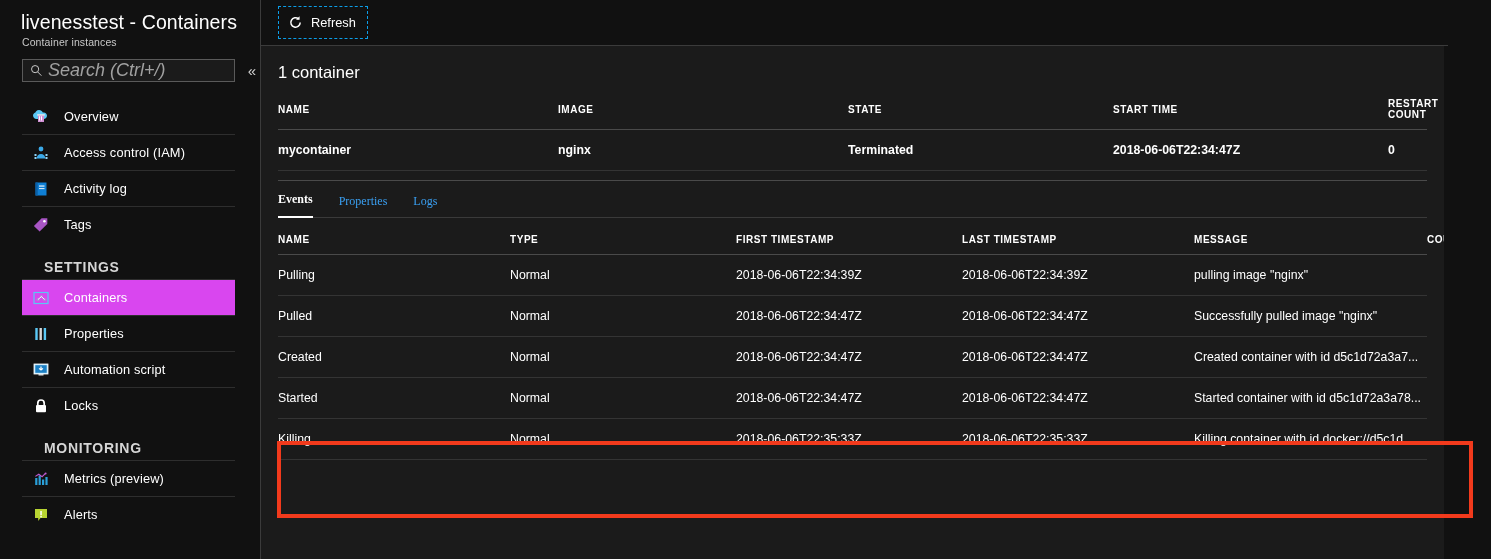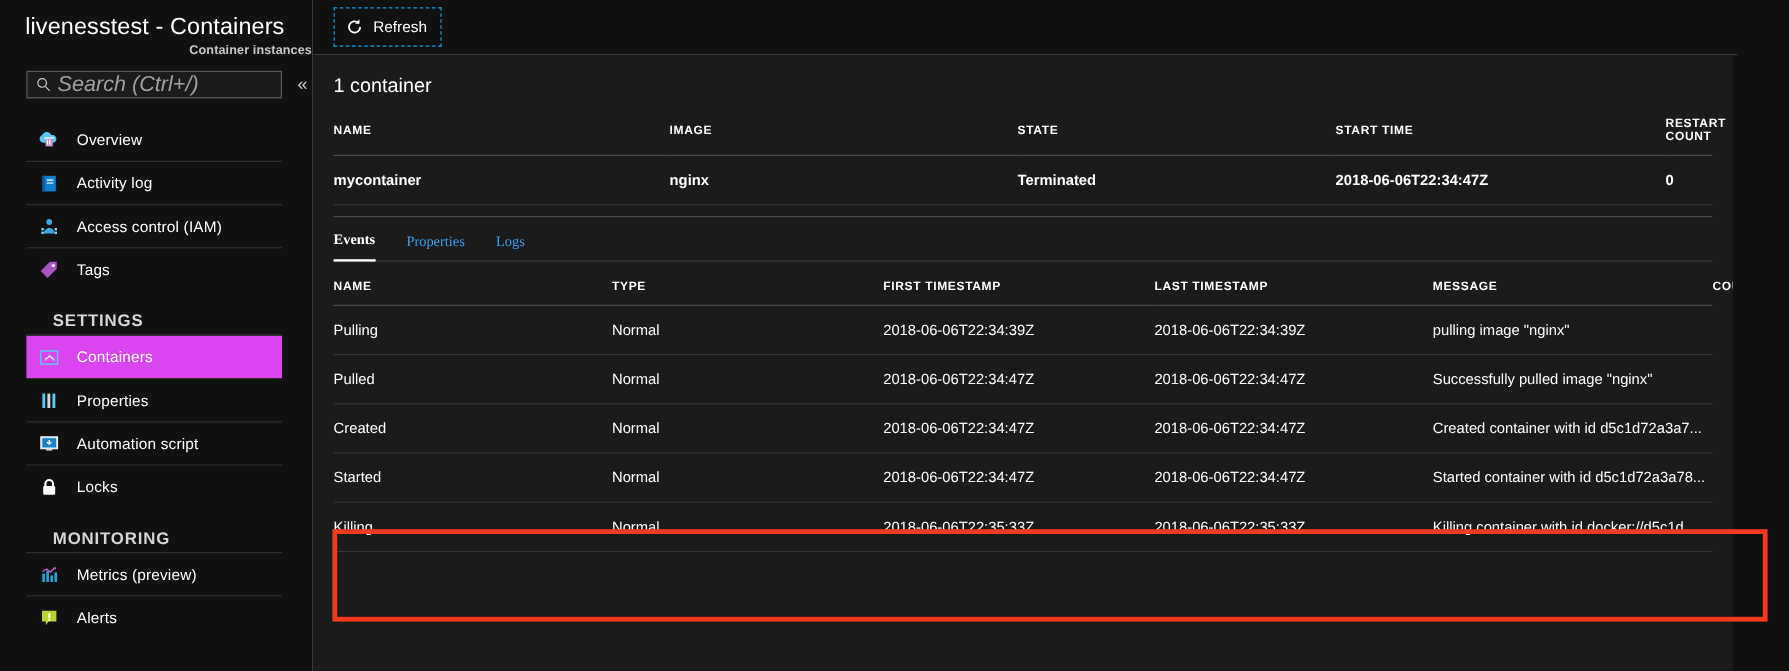--- a/index.html
+++ b/index.html
@@ -26,23 +26,22 @@
     font-size: 19.5px;
     font-weight: 400;
     color: #ffffff;
     letter-spacing: .1px;
     line-height: 26px;
   }
   .blade-subtitle {
     padding: 1px 0 0 22px;
     font-size: 10.5px;
     color: #c8c8c8;
-    font-weight: 700;
+    font-weight: 400;
     letter-spacing: .1px;
-    text-align: right;
   }
   .search-row {
     display: flex; align-items: center;
     margin-top: 11px; padding-left: 22px;
   }
   .search-box {
     position: relative;
     width: 213px; height: 23px;
     border: 1px solid #5a5a5a;
     background: #1b1b1b;
@@ -209,38 +208,38 @@
           <rect x="6" y="8" width="6" height="7" fill="#d08fd4"></rect>
           <rect x="5.2" y="7.2" width="7.6" height="1.4" fill="#e8e8e8"></rect>
           <rect x="7" y="9.3" width="1" height="4.2" fill="#ffffff"></rect>
           <rect x="9" y="9.3" width="1" height="4.2" fill="#ffffff"></rect>
         </svg>
         <span class="lbl">Overview</span>
       </div>
 
       <div class="nav-item">
         <svg class="ico" viewBox="0 0 18 18">
-          <rect x="3.5" y="2.5" width="11" height="13" fill="#0f7fd4"></rect>
-          <rect x="3.5" y="2.5" width="2.2" height="13" fill="#0a5fa5"></rect>
-          <rect x="7" y="5.5" width="5.5" height="1.1" fill="#ffffff"></rect>
-          <rect x="7" y="8" width="5.5" height="1.1" fill="#cfe6f8"></rect>
-        </svg>
-        <span class="lbl">Activity log</span>
-      </div>
-
-      <div class="nav-item">
-        <svg class="ico" viewBox="0 0 18 18">
           <circle cx="9" cy="5" r="2.4" fill="#3ba9e8"></circle>
           <path d="M4.6 14.5c0-2.6 2-4.6 4.4-4.6s4.4 2 4.4 4.6z" fill="#3ba9e8"></path>
           <rect x="2.5" y="10" width="2" height="2" fill="#8fd3f5"></rect>
           <rect x="2.5" y="13" width="2" height="2" fill="#8fd3f5"></rect>
           <rect x="13.5" y="10" width="2" height="2" fill="#8fd3f5"></rect>
           <rect x="13.5" y="13" width="2" height="2" fill="#8fd3f5"></rect>
         </svg>
         <span class="lbl">Access control (IAM)</span>
+      </div>
+
+      <div class="nav-item">
+        <svg class="ico" viewBox="0 0 18 18">
+          <rect x="3.5" y="2.5" width="11" height="13" fill="#0f7fd4"></rect>
+          <rect x="3.5" y="2.5" width="2.2" height="13" fill="#0a5fa5"></rect>
+          <rect x="7" y="5.5" width="5.5" height="1.1" fill="#ffffff"></rect>
+          <rect x="7" y="8" width="5.5" height="1.1" fill="#cfe6f8"></rect>
+        </svg>
+        <span class="lbl">Activity log</span>
       </div>
 
       <div class="nav-item">
         <svg class="ico" viewBox="0 0 18 18">
           <path d="M9.6 2.2H15.3v5.7L7.6 15.6 1.9 9.9z" fill="#a855c4"></path>
           <circle cx="12.4" cy="5.2" r="1.3" fill="#ffffff"></circle>
         </svg>
         <span class="lbl">Tags</span>
       </div>
 

